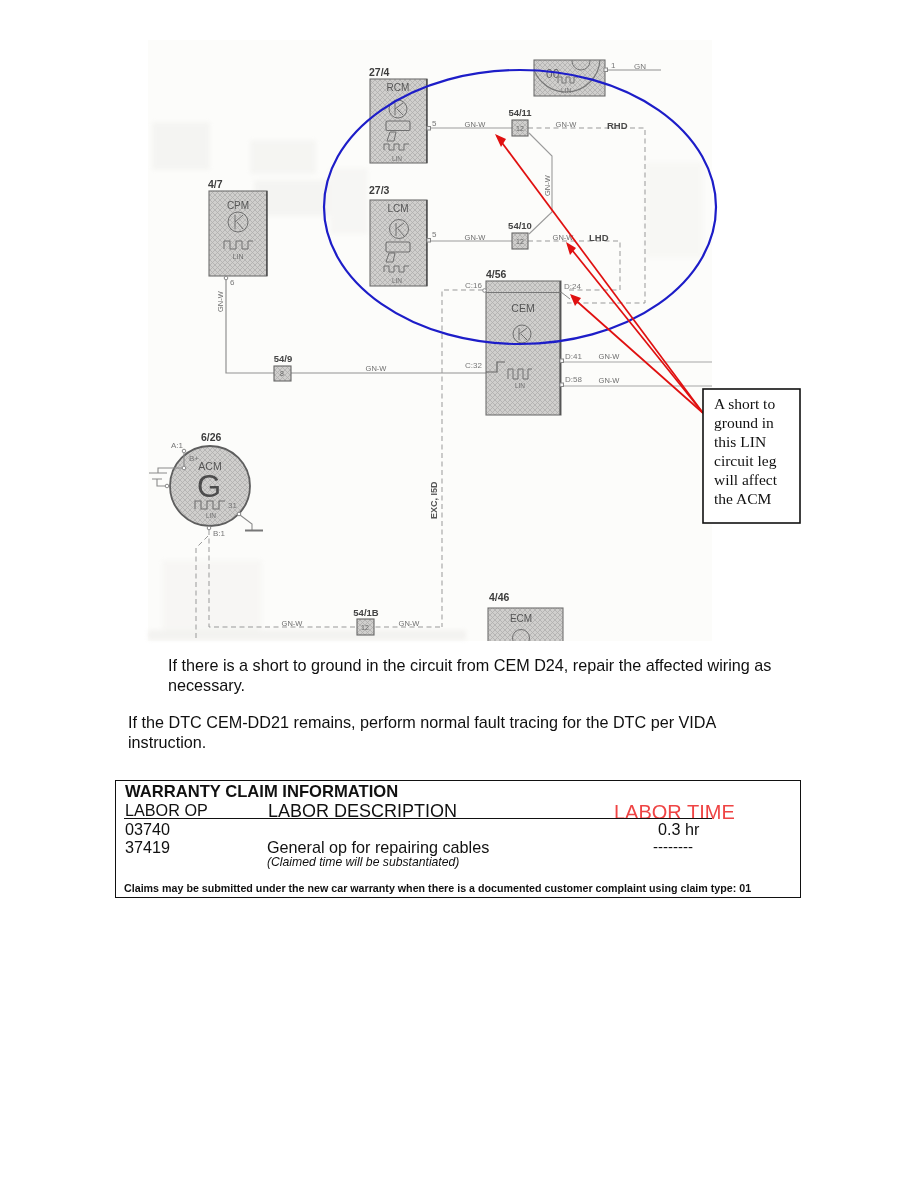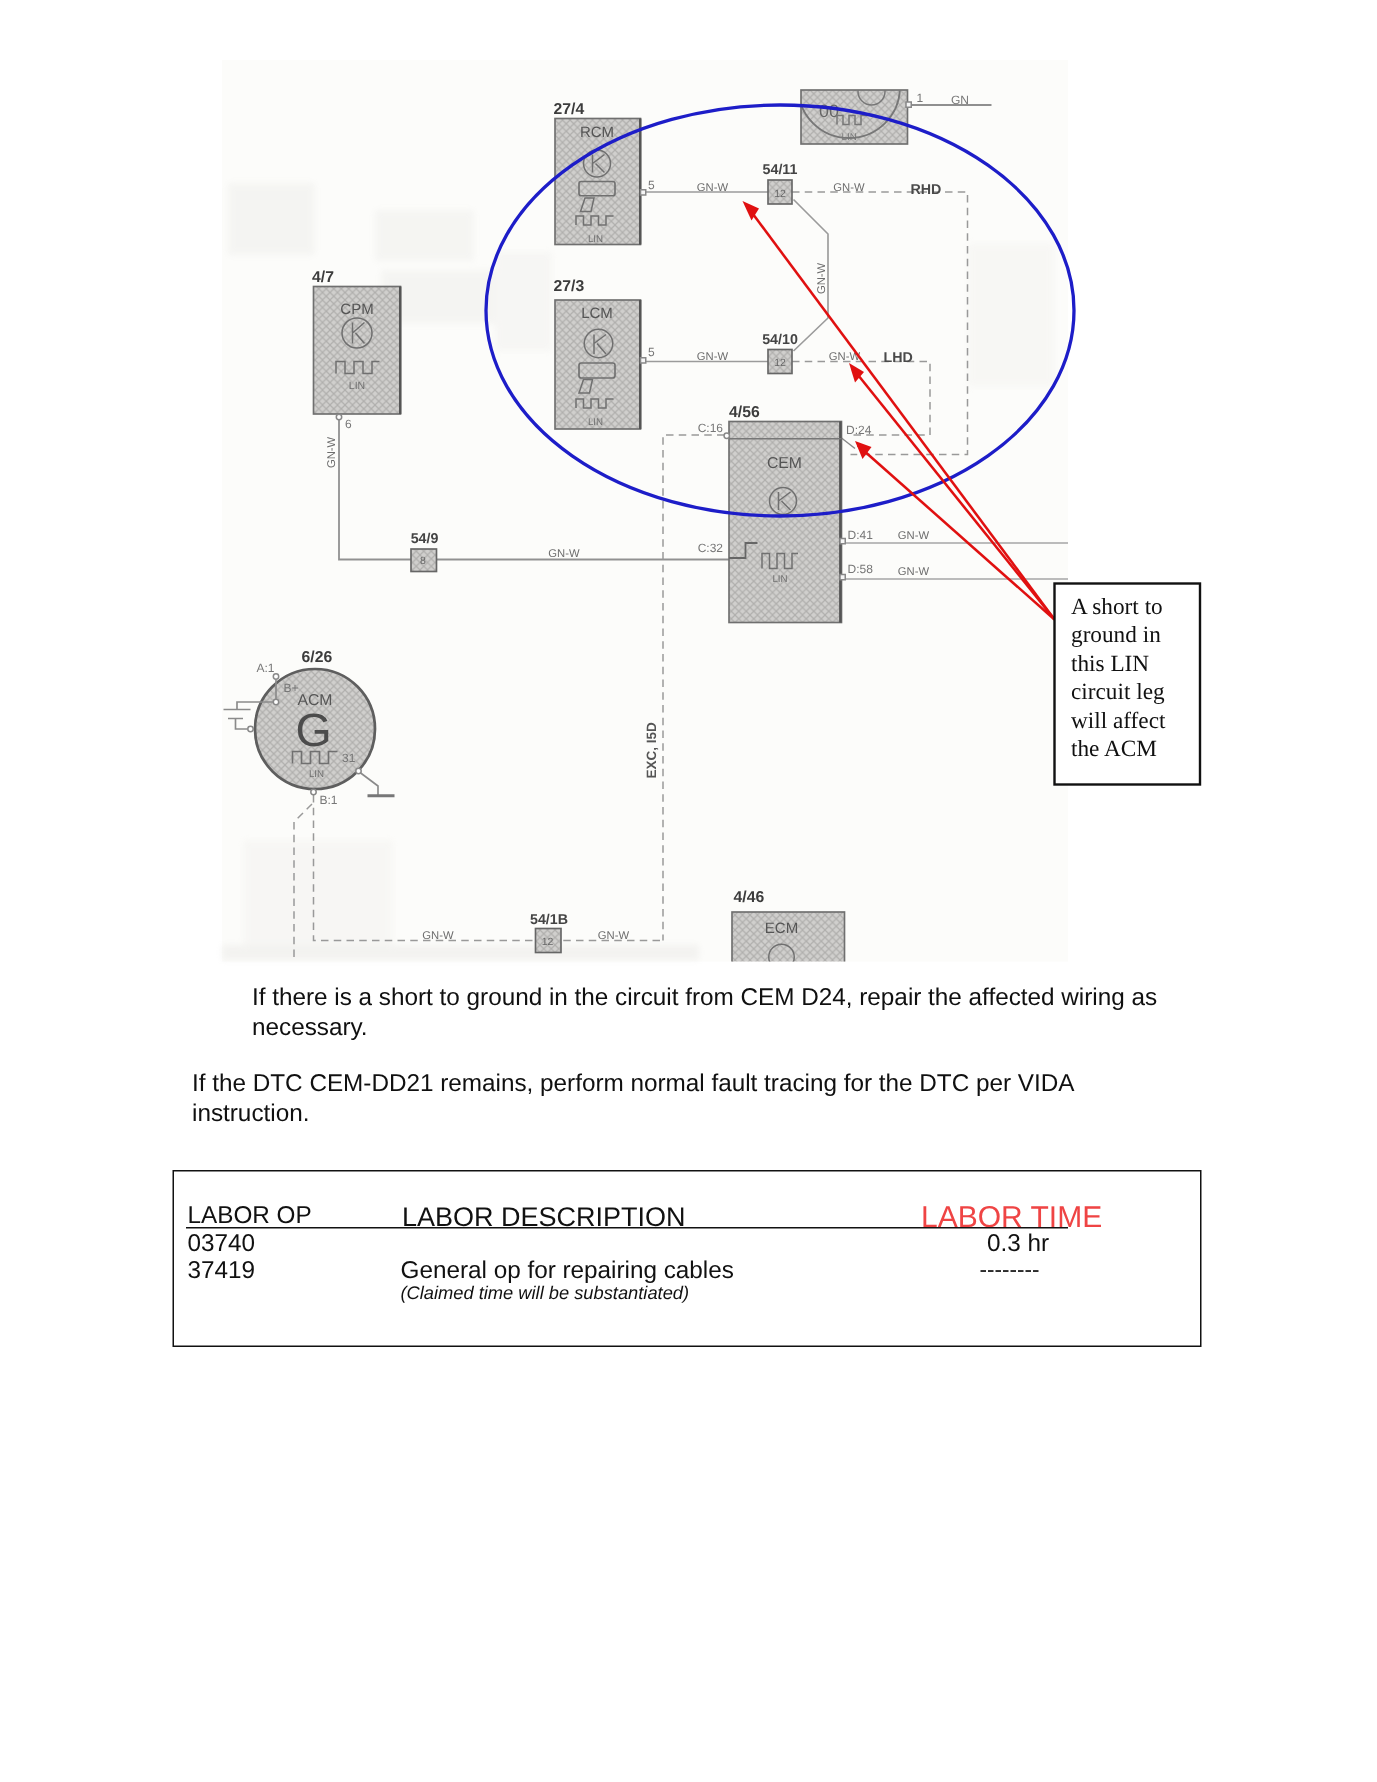--- a/index.html
+++ b/index.html
@@ -239,29 +239,31 @@
 </text>
 </g>
 </svg>
 
 <div class="abs" style="left:128px;top:656px;font-size:16.2px;line-height:19.6px;color:#101010;margin-left:40px;">If there is a short to ground in the circuit from CEM D24, repair the affected wiring as<br>necessary.</div>
 
 <div class="abs" style="left:128px;top:713px;font-size:16.2px;line-height:19.6px;color:#101010;">If the DTC CEM-DD21 remains, perform normal fault tracing for the DTC per VIDA<br>instruction.</div>
 
 <div class="abs" style="left:115px;top:780px;width:684px;height:116px;border:1.8px solid #111;">
 
+  <div class="abs" style="left:9px;top:1px;font-size:16.6px;font-weight:bold;color:#111;">WARRANTY CLAIM INFORMATION</div>
 
   <div class="abs" style="left:9px;top:20px;font-size:16.2px;color:#111;">LABOR OP</div>
   <div class="abs" style="left:152px;top:20px;font-size:18px;color:#111;">LABOR DESCRIPTION</div>
   <div class="abs" style="left:498px;top:20px;font-size:20px;color:#ef4444;">LABOR TIME</div>
 
   <div class="abs" style="left:8px;top:37px;width:588px;height:1.3px;background:#111;"></div>
 
   <div class="abs" style="left:9px;top:39px;font-size:16.2px;color:#111;">03740</div>
   <div class="abs" style="left:542px;top:39px;font-size:16.2px;color:#111;">0.3 hr</div>
 
   <div class="abs" style="left:9px;top:57px;font-size:16.2px;color:#111;">37419</div>
   <div class="abs" style="left:151px;top:57px;font-size:16.2px;color:#111;">General op for repairing cables</div>
   <div class="abs" style="left:537px;top:57px;font-size:15px;color:#111;">--------</div>
 
   <div class="abs" style="left:151px;top:74px;font-size:12.2px;font-style:italic;color:#111;">(Claimed time will be substantiated)</div>
 
+  <div class="abs" style="left:8px;top:101px;font-size:10.7px;font-weight:bold;color:#111;">Claims may be submitted under the new car warranty when there is a documented customer complaint using claim type: 01</div>
 </div>
 
 </body></html>

